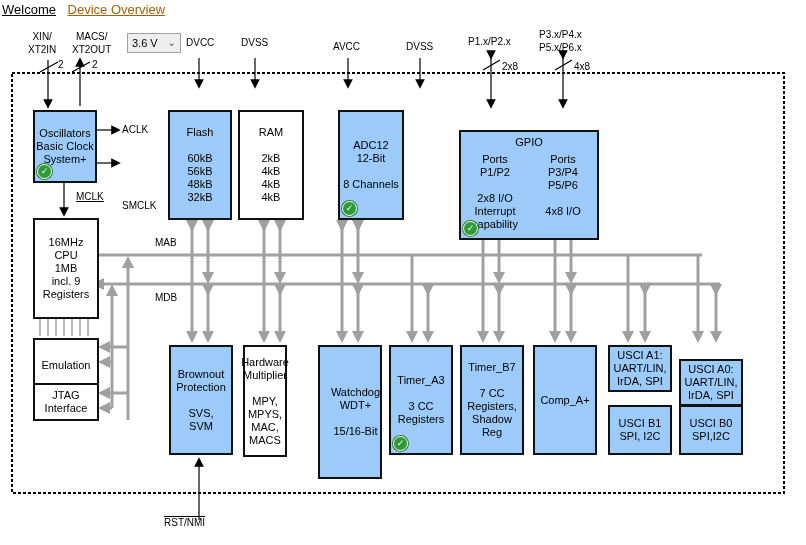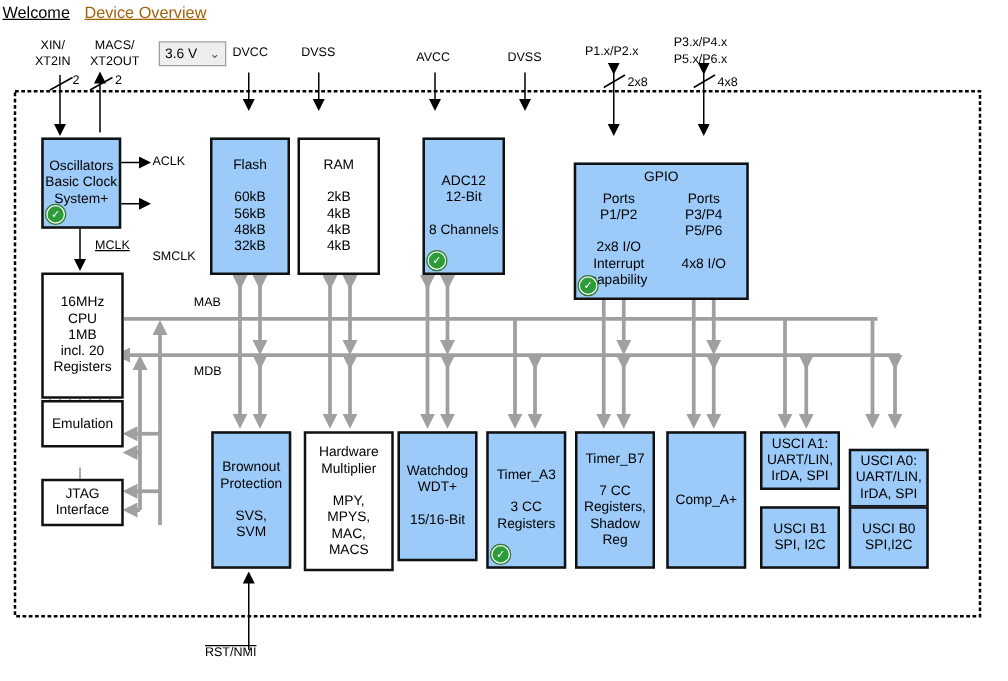--- a/index.html
+++ b/index.html
@@ -162,38 +162,38 @@
 P3/P4
 P5/P6
 
 4x8 I/O</span>
   </div>
   <span class="chk" style="left:2px;bottom:2px;">✓</span>
 </div>
 <div class="box white" style="left:33px;top:218px;width:66px;height:101px;"><span>16MHz
 CPU
 1MB
-incl. 20
+incl. 9
 Registers</span></div>
-<div class="box white" style="left:33px;top:320px;width:66px;height:38px;"><span>Emulation</span></div>
+<div class="box white" style="left:33px;top:338px;width:66px;height:54px;"><span>Emulation</span></div>
 <div class="box white" style="left:33px;top:383px;width:66px;height:38px;"><span>JTAG
 Interface</span></div>
 <div class="box blue" style="left:169px;top:345px;width:64px;height:110px;"><span>Brownout
 Protection
 
 SVS,
 SVM</span></div>
-<div class="box white" style="left:243px;top:345px;width:72px;height:112px;text-align:center;"><span>Hardware
+<div class="box white" style="left:243px;top:345px;width:44px;height:112px;text-align:center;"><span>Hardware
 Multiplier
 
 MPY,
 MPYS,
 MAC,
 MACS</span></div>
-<div class="box blue" style="left:318px;top:345px;width:64px;height:104px;"><span>Watchdog
+<div class="box blue" style="left:318px;top:345px;width:64px;height:134px;align-items:flex-end;"><span>Watchdog
 WDT+
 
 15/16-Bit</span></div>
 <div class="box blue" style="left:389px;top:345px;width:64px;height:110px;"><span>Timer_A3
 
 3 CC
 Registers</span><span class="chk" style="left:2px;bottom:2px;">✓</span></div>
 <div class="box blue" style="left:460px;top:345px;width:64px;height:110px;"><span>Timer_B7
 
 7 CC

